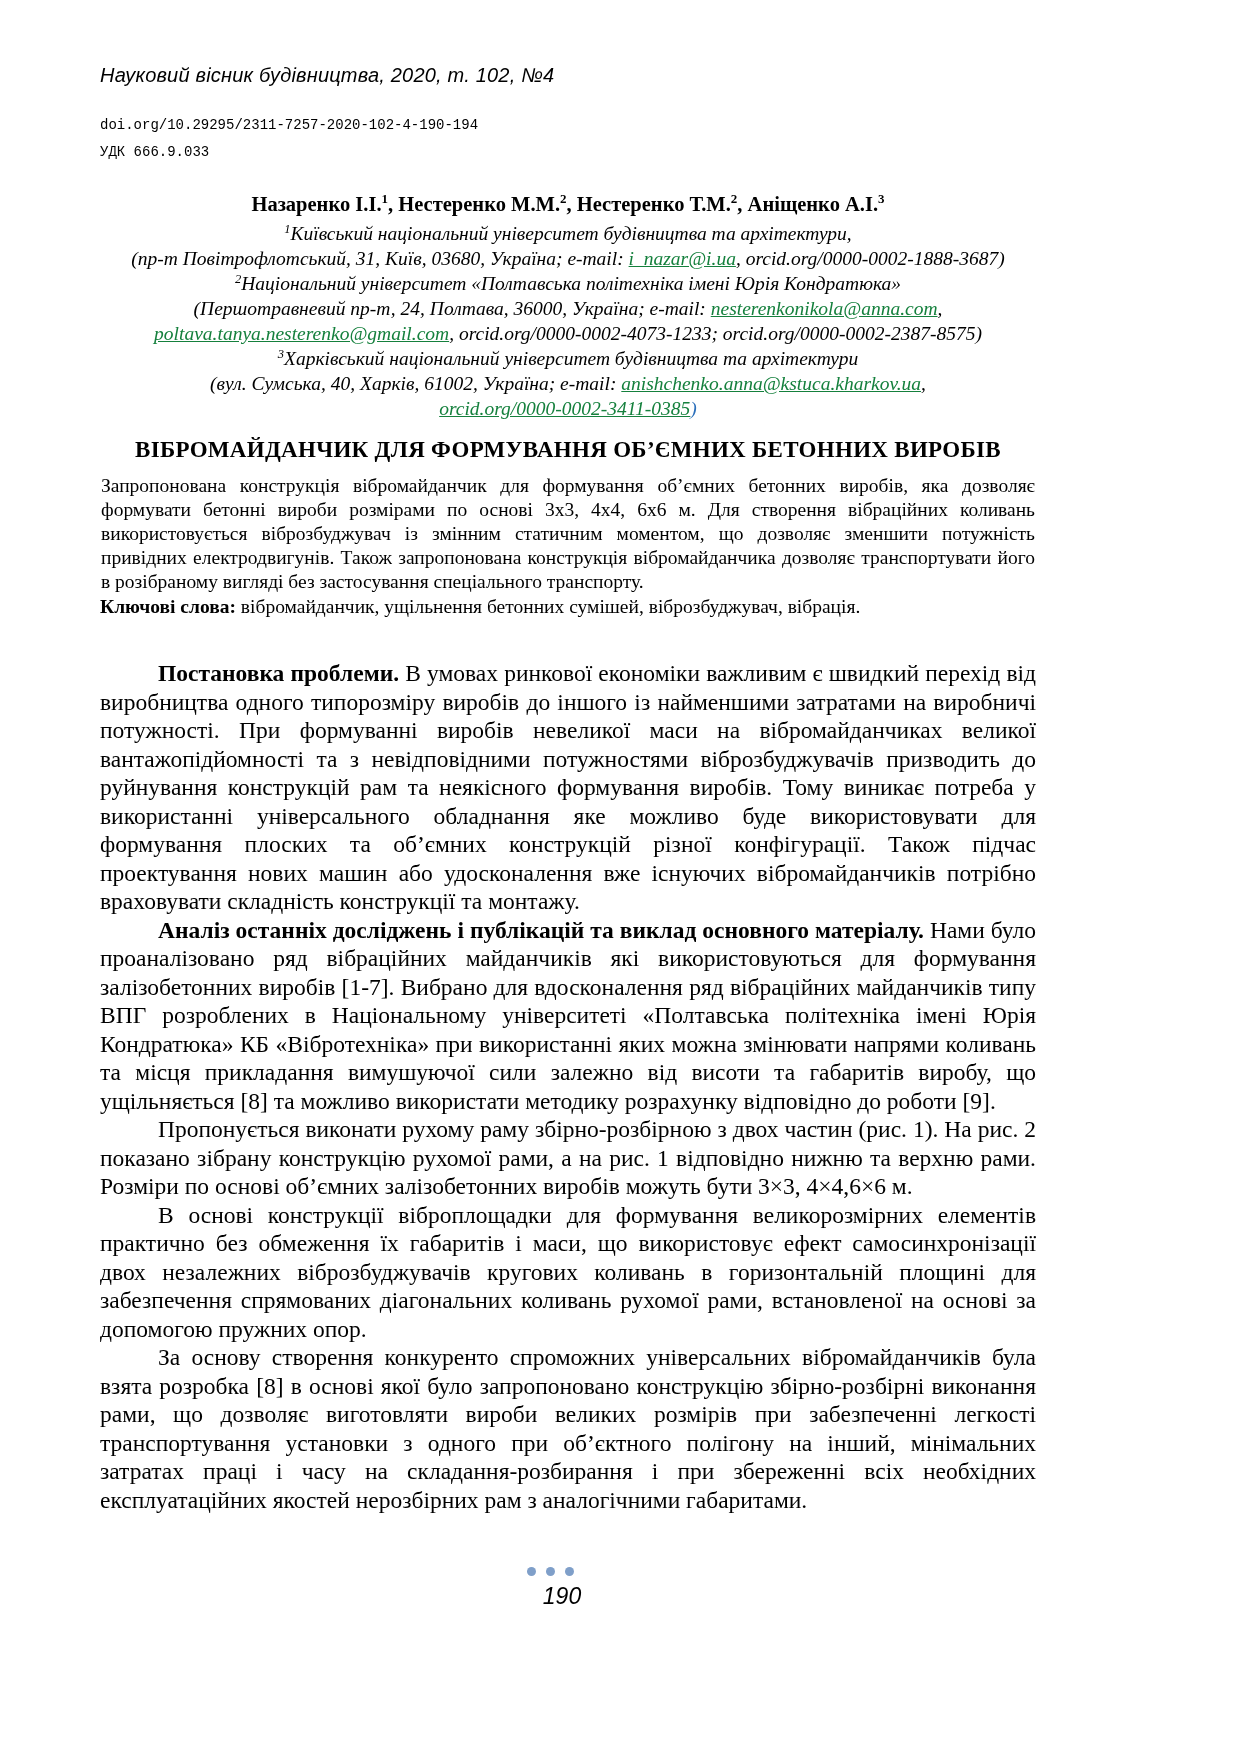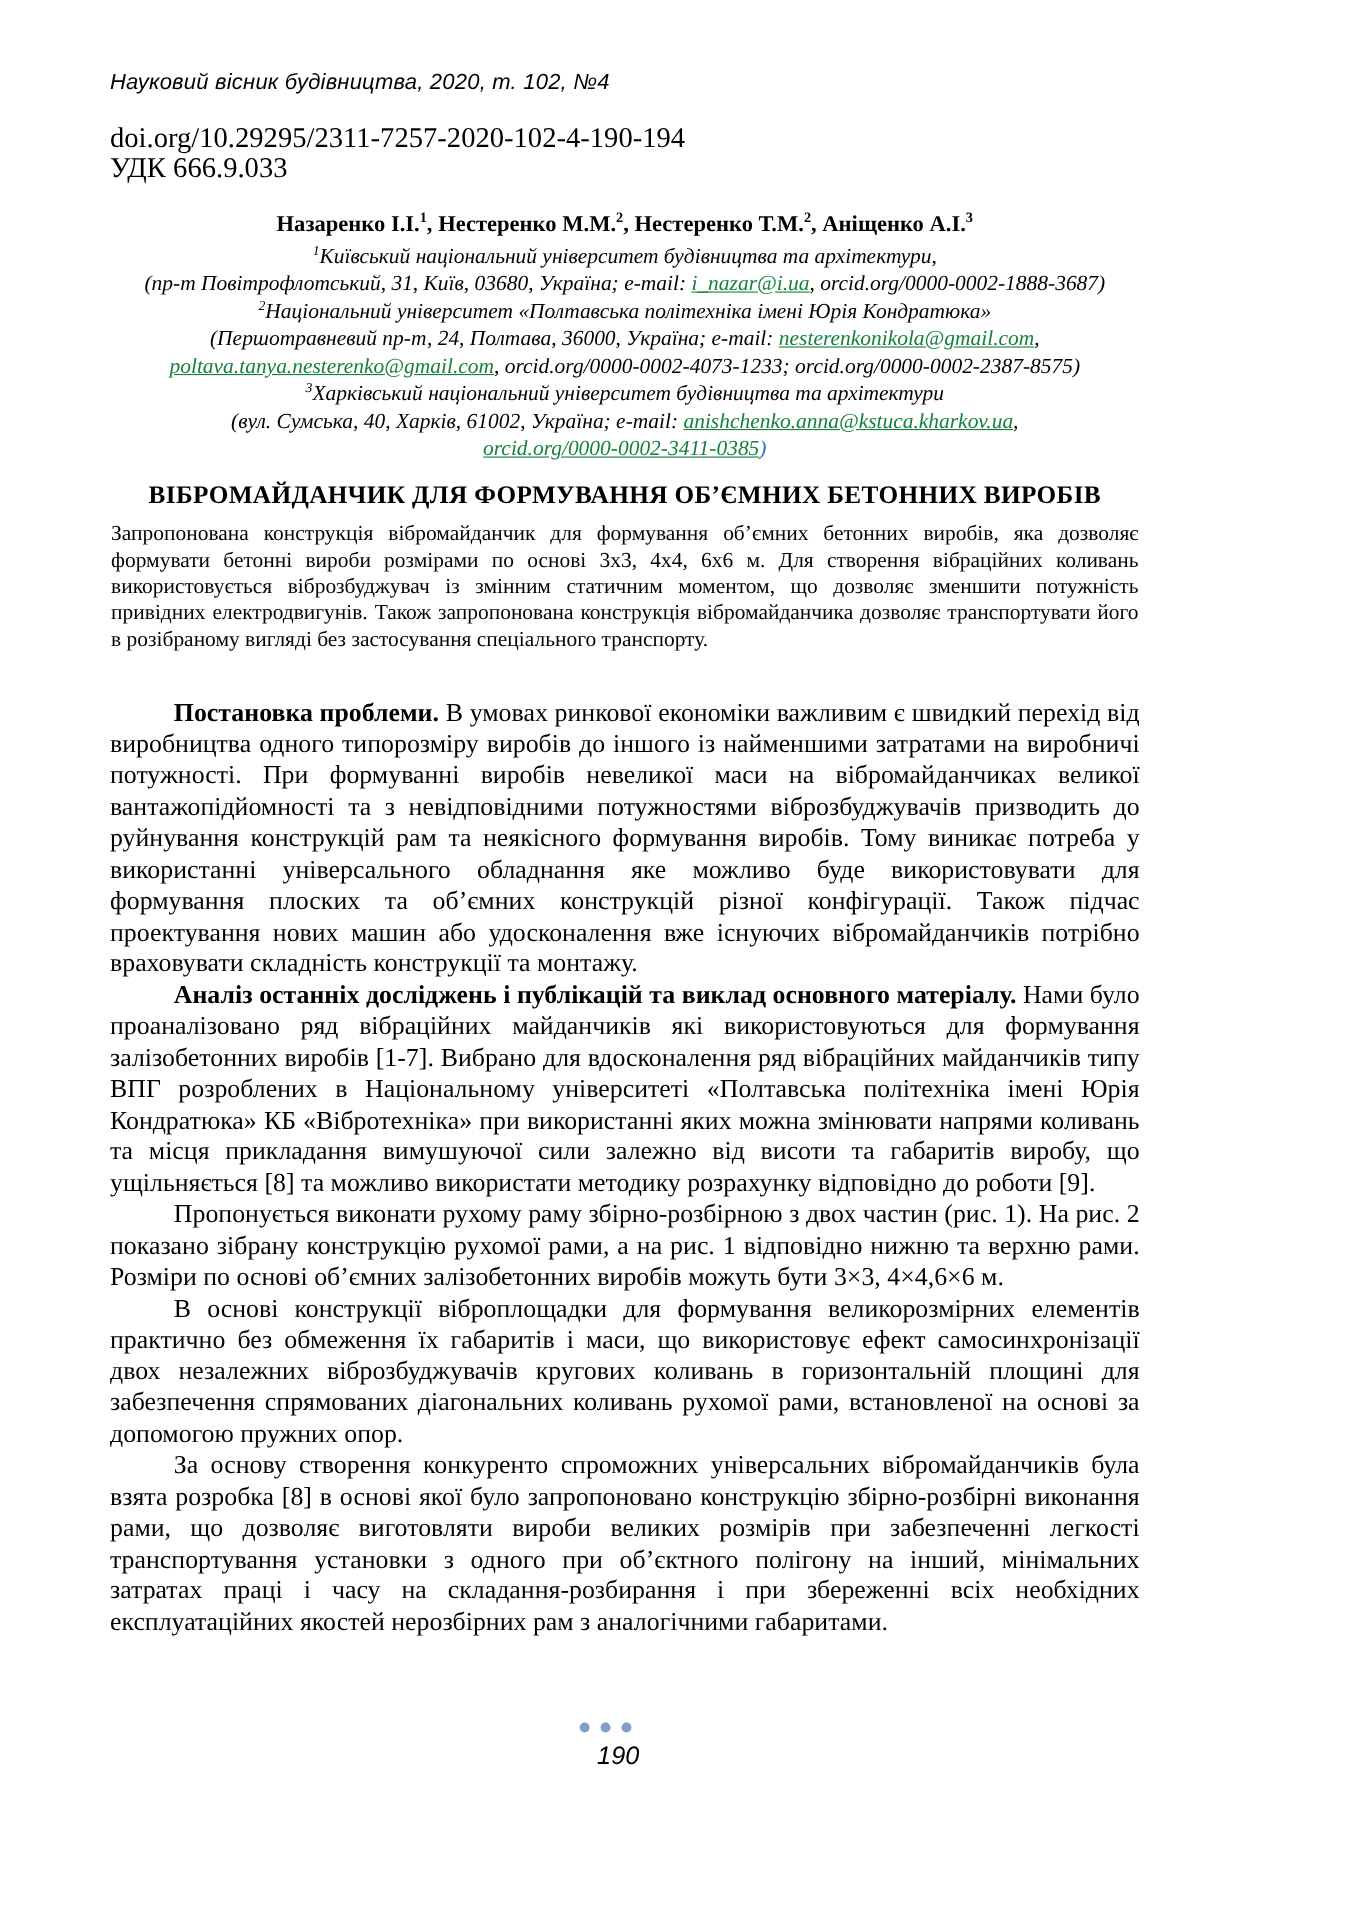--- a/index.html
+++ b/index.html
@@ -15,21 +15,21 @@
     overflow: hidden;
   }
   .journal-line {
     font-family: "Liberation Sans", sans-serif;
     font-style: italic;
     font-size: 20px;
     line-height: 26px;
     letter-spacing: 0.2px;
   }
   .meta-block { margin-top: 24px; }
-  .doi-line, .udc-line { font-size: 26px; line-height: 27px; }
+  .doi-line, .udc-line { font-size: 14px; line-height: 27px; font-family: Liberation Mono, monospace; }
   .authors-line {
     margin-top: 25px;
     text-align: center;
     font-weight: bold;
     font-size: 20.5px;
     line-height: 27px;
   }
   .authors-line sup { font-size: 13px; line-height: 0; }
   .affiliations {
     margin-top: 3px;
@@ -106,31 +106,32 @@
   </div>
 
   <div class="authors-line">
     <span>Назаренко І.І.</span><sup>1</sup><span>, </span><span>Нестеренко М.М.</span><sup>2</sup><span>, </span><span>Нестеренко Т.М.</span><sup>2</sup><span>, </span><span>Аніщенко А.І.</span><sup>3</sup>
   </div>
 
   <div class="affiliations">
     <div><sup>1</sup><span>Київський національний університет будівництва та архітектури,</span></div>
     <div><span>(пр-т Повітрофлотський, 31, Київ, 03680, Україна; e-mail: </span><a class="link">i_nazar@i.ua</a><span>, orcid.org/0000-0002-1888-3687)</span></div>
     <div><sup>2</sup><span>Національний університет «Полтавська політехніка імені Юрія Кондратюка»</span></div>
-    <div><span>(Першотравневий пр-т, 24, Полтава, 36000, Україна; e-mail: </span><a class="link">nesterenkonikola@gmail.com</a><span>,</span></div>
+    <div><span>(Першотравневий пр-т, 24, Полтава, 36000, Україна; e-mail: </span><a class="link">nesterenkonikola@anna.com</a><span>,</span></div>
     <div><a class="link">poltava.tanya.nesterenko@gmail.com</a><span>, orcid.org/0000-0002-4073-1233; orcid.org/0000-0002-2387-8575)</span></div>
     <div><sup>3</sup><span>Харківський національний університет будівництва та архітектури</span></div>
     <div><span>(вул. Сумська, 40, Харків, 61002, Україна; e-mail: </span><a class="link">anishchenko.anna@kstuca.kharkov.ua</a><span>,</span></div>
     <div><a class="link">orcid.org/0000-0002-3411-0385</a><span class="link-colored">)</span></div>
   </div>
 
   <div class="paper-title">ВІБРОМАЙДАНЧИК ДЛЯ ФОРМУВАННЯ ОБ’ЄМНИХ БЕТОННИХ ВИРОБІВ</div>
 
   <div class="abstract-block">
     <p class="abstract-text">Запропонована конструкція вібромайданчик для формування об’ємних бетонних виробів, яка дозволяє формувати бетонні вироби розмірами по основі 3х3, 4х4, 6х6 м. Для створення вібраційних коливань використовується віброзбуджувач із змінним статичним моментом, що дозволяє зменшити потужність привідних електродвигунів. Також запропонована конструкція вібромайданчика дозволяє транспортувати його в розібраному вигляді без застосування спеціального транспорту.</p>
+    <p class="keywords-line"><b>Ключові слова:</b><span> вібромайданчик, ущільнення бетонних сумішей, віброзбуджувач, вібрація.</span></p>
   </div>
 
   <div class="body-text">
     <p class="body-par"><b>Постановка проблеми.</b><span> В умовах ринкової економіки важливим є швидкий перехід від виробництва одного типорозміру виробів до іншого із найменшими затратами на виробничі потужності. При формуванні виробів невеликої маси на вібромайданчиках великої вантажопідйомності та з невідповідними потужностями віброзбуджувачів призводить до руйнування конструкцій рам та неякісного формування виробів. Тому виникає потреба у використанні універсального обладнання яке можливо буде використовувати для формування плоских та об’ємних конструкцій різної конфігурації. Також підчас проектування нових машин або удосконалення вже існуючих вібромайданчиків потрібно враховувати складність конструкції та монтажу.</span></p>
     <p class="body-par"><b>Аналіз останніх досліджень і публікацій та виклад основного матеріалу.</b><span> Нами було проаналізовано ряд вібраційних майданчиків які використовуються для формування залізобетонних виробів [1-7]. Вибрано для вдосконалення ряд вібраційних майданчиків типу ВПГ розроблених в Національному університеті «Полтавська політехніка імені Юрія Кондратюка» КБ «Вібротехніка» при використанні яких можна змінювати напрями коливань та місця прикладання вимушуючої сили залежно від висоти та габаритів виробу, що ущільняється [8] та можливо використати методику розрахунку відповідно до роботи [9].</span></p>
     <p class="body-par"><span>Пропонується виконати рухому раму збірно-розбірною з двох частин (рис. 1). На рис. 2 показано зібрану конструкцію рухомої рами, а на рис. 1 відповідно нижню та верхню рами. Розміри по основі об’ємних залізобетонних виробів можуть бути 3×3, 4×4,6×6 м.</span></p>
     <p class="body-par"><span>В основі конструкції віброплощадки для формування великорозмірних елементів практично без обмеження їх габаритів і маси, що використовує ефект самосинхронізації двох незалежних віброзбуджувачів кругових коливань в горизонтальній площині для забезпечення спрямованих діагональних коливань рухомої рами, встановленої на основі за допомогою пружних опор.</span></p>
     <p class="body-par"><span>За основу створення конкуренто спроможних універсальних вібромайданчиків була взята розробка [8] в основі якої було запропоновано конструкцію збірно-розбірні виконання рами, що дозволяє виготовляти вироби великих розмірів при забезпеченні легкості транспортування установки з одного при об’єктного полігону на інший, мінімальних затратах праці і часу на складання-розбирання і при збереженні всіх необхідних експлуатаційних якостей нерозбірних рам з аналогічними габаритами.</span></p>
   </div>
 

